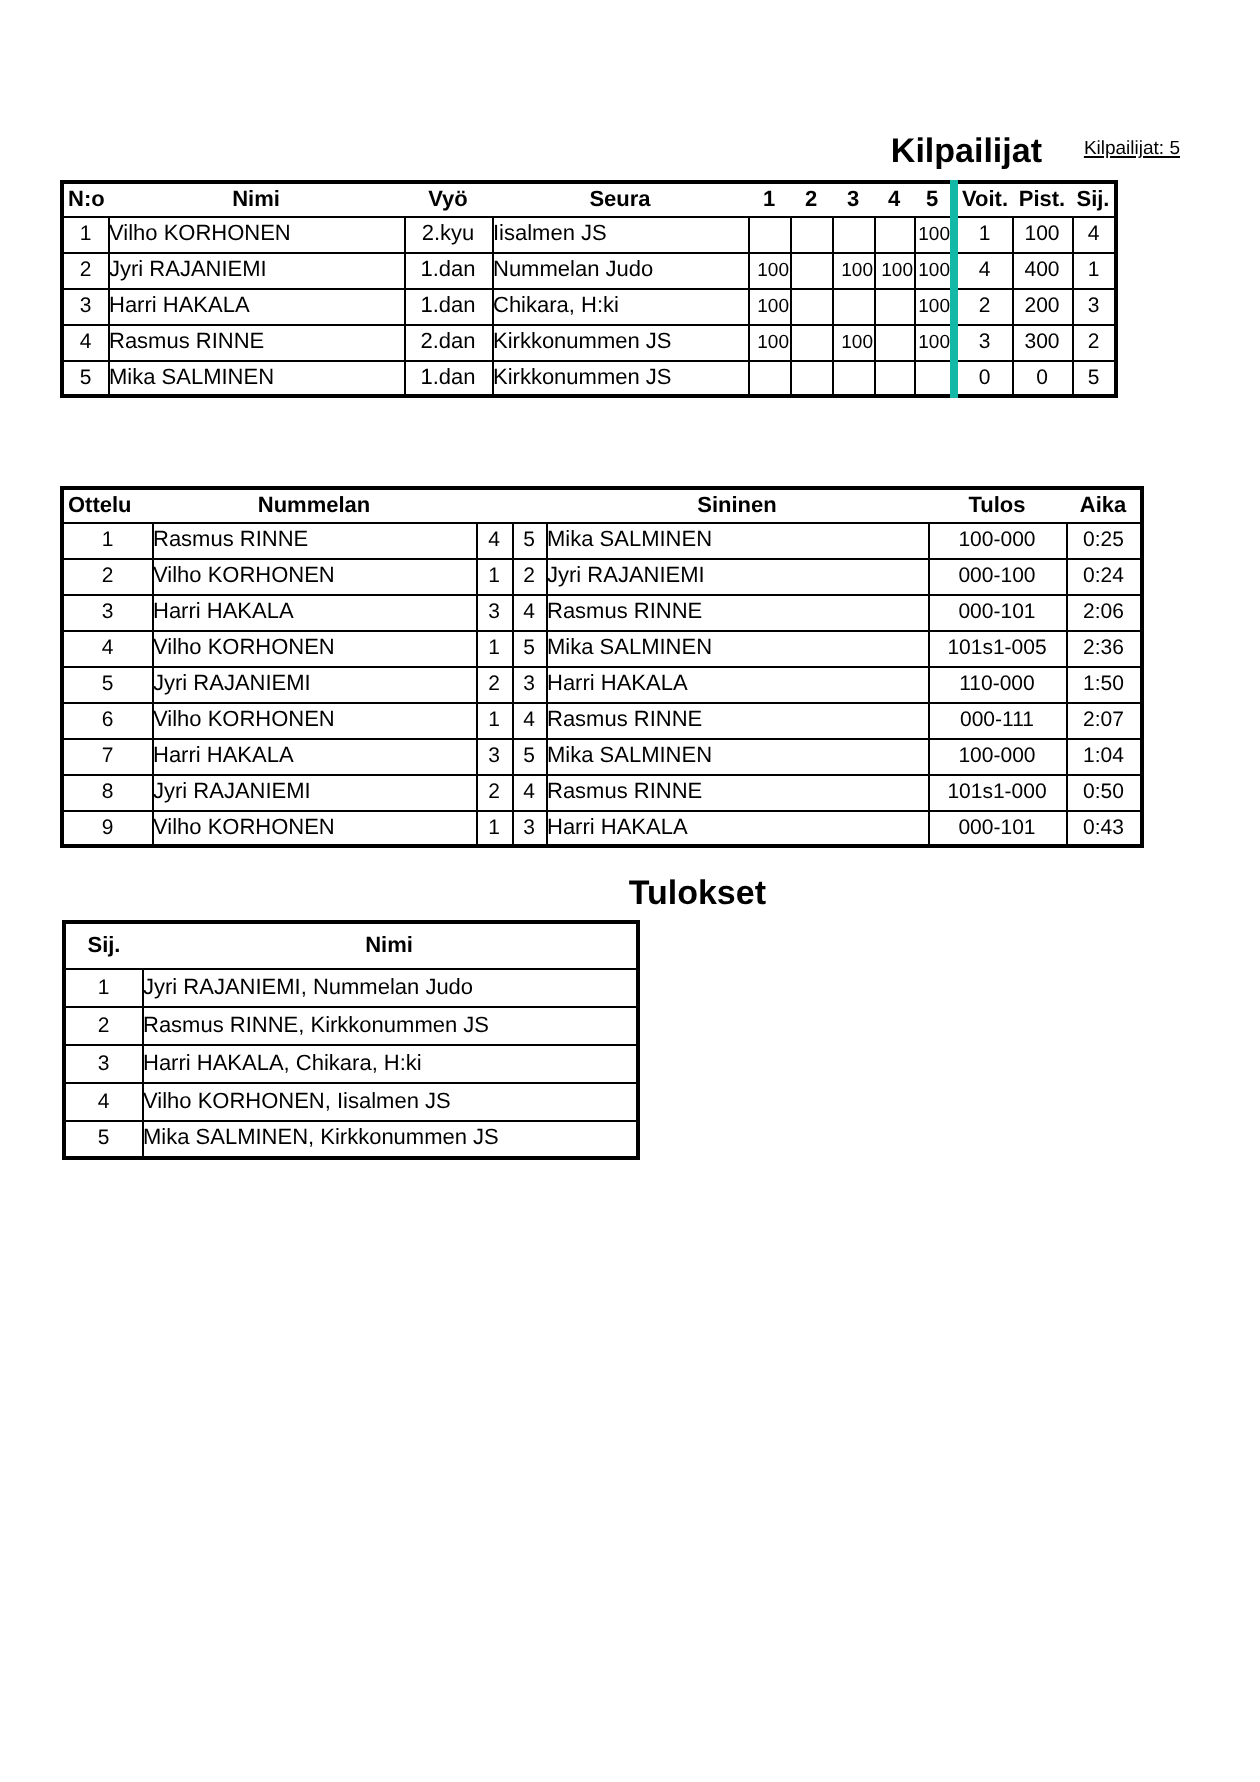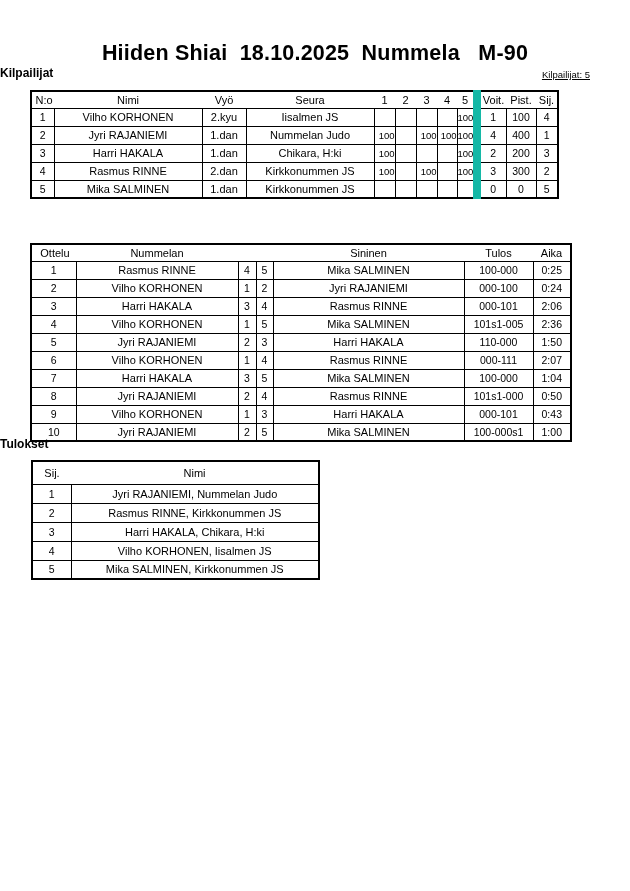--- a/index.html
+++ b/index.html
@@ -16,24 +16,25 @@
     position: absolute;
     top: 41px; left: 0; width: 630px;
     text-align: center;
     font-size: 21.5px;
     font-weight: bold;
     white-space: pre;
     letter-spacing: 0.2px;
   }
   .section-label {
     position: absolute;
-    font-size: 12px;
+    font-size: 17px;
     font-weight: bold;
-    text-align: left;
+    text-align: right;
     white-space: pre;
+    padding-left: 35px;
   }
   .lbl-kilpailijat { top: 66px; left: 0; width: 486px; }
   .lbl-ottelut    { top: 214px; left: 0; width: 540px; }
   .lbl-tulokset   { top: 437px; left: 0; width: 348px; }
   .count-label {
     position: absolute;
     top: 69px; right: 40px;
     font-size: 9.5px;
     font-weight: normal;
     text-decoration: underline;
@@ -49,47 +50,45 @@
     border: 1px solid #000;
     padding: 0;
     overflow: hidden;
     white-space: nowrap;
     vertical-align: middle;
     font-weight: normal;
   }
   .tbl thead th {
     border-left: 0;
     border-right: 0;
-    font-weight: normal;
-    text-align: center;
-  }
-  .tbl thead th.thickL, .tbl tbody td.thickL { border-left: 8px solid #14b8a6; margin-left: 28px; }
+    font-weight: bold;
+  }
+  .tbl thead th.thickL, .tbl tbody td.thickL { border-left: 4px solid #14b8a6; margin-left: 28px; }
   .t1 { left: 30px; top: 90px; width: 527px; }
   .t1 thead tr { height: 17px; }
   .t1 tbody tr { height: 18px; }
   .t2 { left: 30px; top: 243px; width: 540px; }
   .t2 thead tr { height: 17px; }
   .t2 tbody tr { height: 18px; }
   .t3 { left: 31px; top: 460px; width: 287px; }
   .t3 thead tr { height: 23px; }
   .t3 tbody tr { height: 19px; }
-  .al { text-align: center; padding-left: 6px; }
+  .al { text-align: left; padding-left: 6px; }
   .ac { text-align: center; }
   .ar { text-align: right; padding-right: 1px; }
   th.hleft { text-align: left; padding-left: 2px; }
   .grid-cell { font-size: 9.5px; }
   .num { font-size: 10.5px; }
   .b { font-weight: bold; }
 </style>
 </head>
 <body>
 
 <div class="page">
 
-  <div class="title">Hiiden Shiai  18.10.2025  Nummela   M-90</div>
 
   <div class="section-label lbl-kilpailijat">Kilpailijat</div>
   <div class="count-label">Kilpailijat: 5</div>
 
   <table class="tbl t1">
     <colgroup>
       <col style="width:23px">
         <col style="width:148px">
         <col style="width:44px">
         <col style="width:128px">
@@ -302,29 +301,20 @@
   <tr>
     <td class="ac num">9</td>
     <td class="al">Vilho KORHONEN</td>
     <td class="ac num">1</td>
     <td class="ac num">3</td>
     <td class="al b">Harri HAKALA</td>
     <td class="ac num">000-101</td>
     <td class="ac num">0:43</td>
   </tr>
 
-  <tr>
-    <td class="ac num">10</td>
-    <td class="al b">Jyri RAJANIEMI</td>
-    <td class="ac num">2</td>
-    <td class="ac num">5</td>
-    <td class="al">Mika SALMINEN</td>
-    <td class="ac num">100-000s1</td>
-    <td class="ac num">1:00</td>
-  </tr>
 </tbody>
   </table>
 
   <div class="section-label lbl-tulokset">Tulokset</div>
 
   <table class="tbl t3">
     <colgroup>
       <col style="width:39px">
         <col style="width:248px">
     </colgroup>

